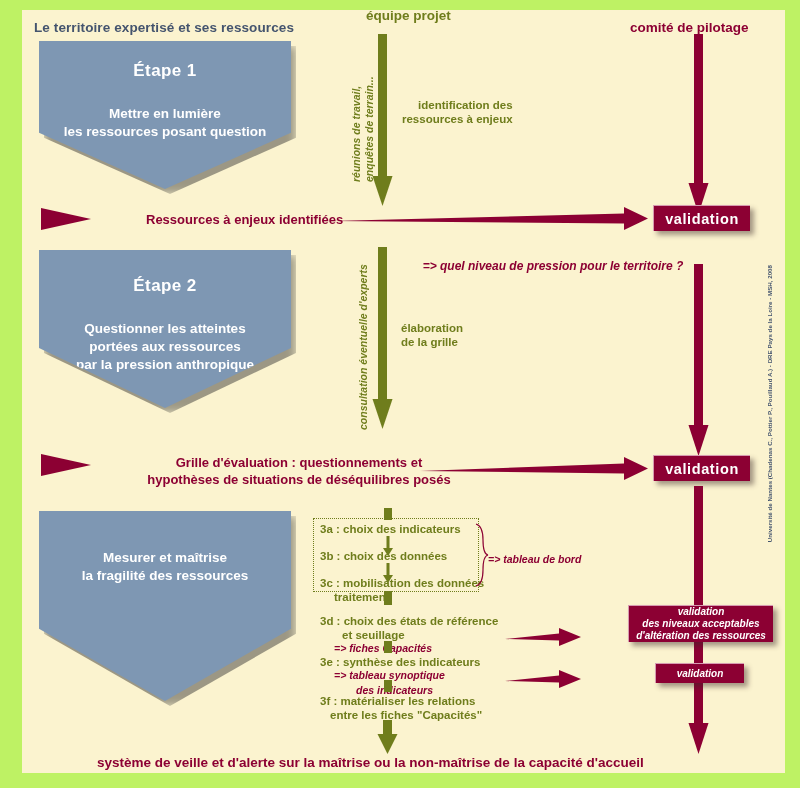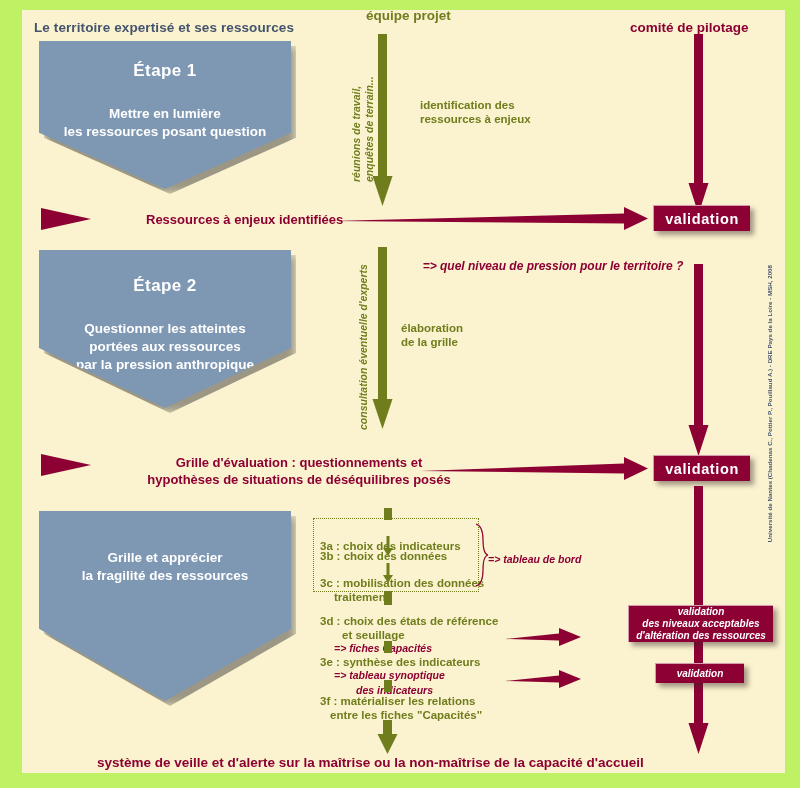--- a/index.html
+++ b/index.html
@@ -98,21 +98,21 @@
     <rect x="6" y="0" width="9" height="145" fill="#6f7d1c"></rect>
     <polygon points="0.5,142 20.5,142 10.5,172" fill="#6f7d1c"></polygon>
   </svg>
   <div class="abs vert-green" style="left:350px;top:52px;height:130px;">
     <span>réunions de travail,</span>
   </div>
   <div class="abs vert-green" style="left:363px;top:52px;height:130px;">
     <span>enquêtes de terrain...</span>
   </div>
 
-  <div class="abs green-txt" style="left:420px;top:98px;">
+  <div class="abs green-txt" style="left:402px;top:98px;text-align:right;">
     <div>identification des</div>
     <div>ressources à enjeux</div>
   </div>
 
   <svg class="abs" style="left:688px;top:34px;" width="24" height="190">
     <rect x="6" y="0" width="9" height="152" fill="#8c0033"></rect>
     <polygon points="0.5,149 20.5,149 10.5,180" fill="#8c0033"></polygon>
   </svg>
 
   <svg class="abs" style="left:41px;top:206px;" width="54" height="26">
@@ -165,31 +165,31 @@
   </div>
 
   <svg class="abs" style="left:420px;top:455px;" width="232" height="26">
     <polygon points="0,16 204,8.5 204,2 228,13.5 204,25 204,18.5" fill="#8c0033"></polygon>
   </svg>
 
   <div class="valbox big" style="left:653px;top:455px;width:96px;height:25px;">validation</div>
 
   <div class="step-shadow" style="left:44px;top:516px;width:252px;height:190px;"></div>
   <div class="step" style="left:39px;top:511px;width:252px;height:190px;">
-    <div class="step-body" style="margin-top:38px;">Grille et apprécier</div>
+    <div class="step-body" style="margin-top:38px;">Mesurer et maîtrise</div>
     <div class="step-body">la fragilité des ressources</div>
   </div>
 
   <svg class="abs" style="left:381px;top:508px;" width="14" height="14">
     <rect x="3" y="0" width="8" height="12" fill="#6f7d1c"></rect>
   </svg>
 
   <div class="dotted-box" style="left:313px;top:518px;width:164px;height:72px;"></div>
 
-  <div class="abs green-txt" style="left:320px;top:522px;margin-top:17px;">3a : choix des indicateurs</div>
+  <div class="abs green-txt" style="left:320px;top:522px;">3a : choix des indicateurs</div>
   <svg class="abs" style="left:381px;top:536px;" width="14" height="22">
     <rect x="5.5" y="0" width="3" height="14" fill="#6f7d1c"></rect>
     <polygon points="2,12 12,12 7,20" fill="#6f7d1c"></polygon>
   </svg>
 
   <div class="abs green-txt" style="left:320px;top:549px;">3b : choix des données</div>
   <svg class="abs" style="left:381px;top:563px;" width="14" height="22">
     <rect x="5.5" y="0" width="3" height="14" fill="#6f7d1c"></rect>
     <polygon points="2,12 12,12 7,20" fill="#6f7d1c"></polygon>
   </svg>

